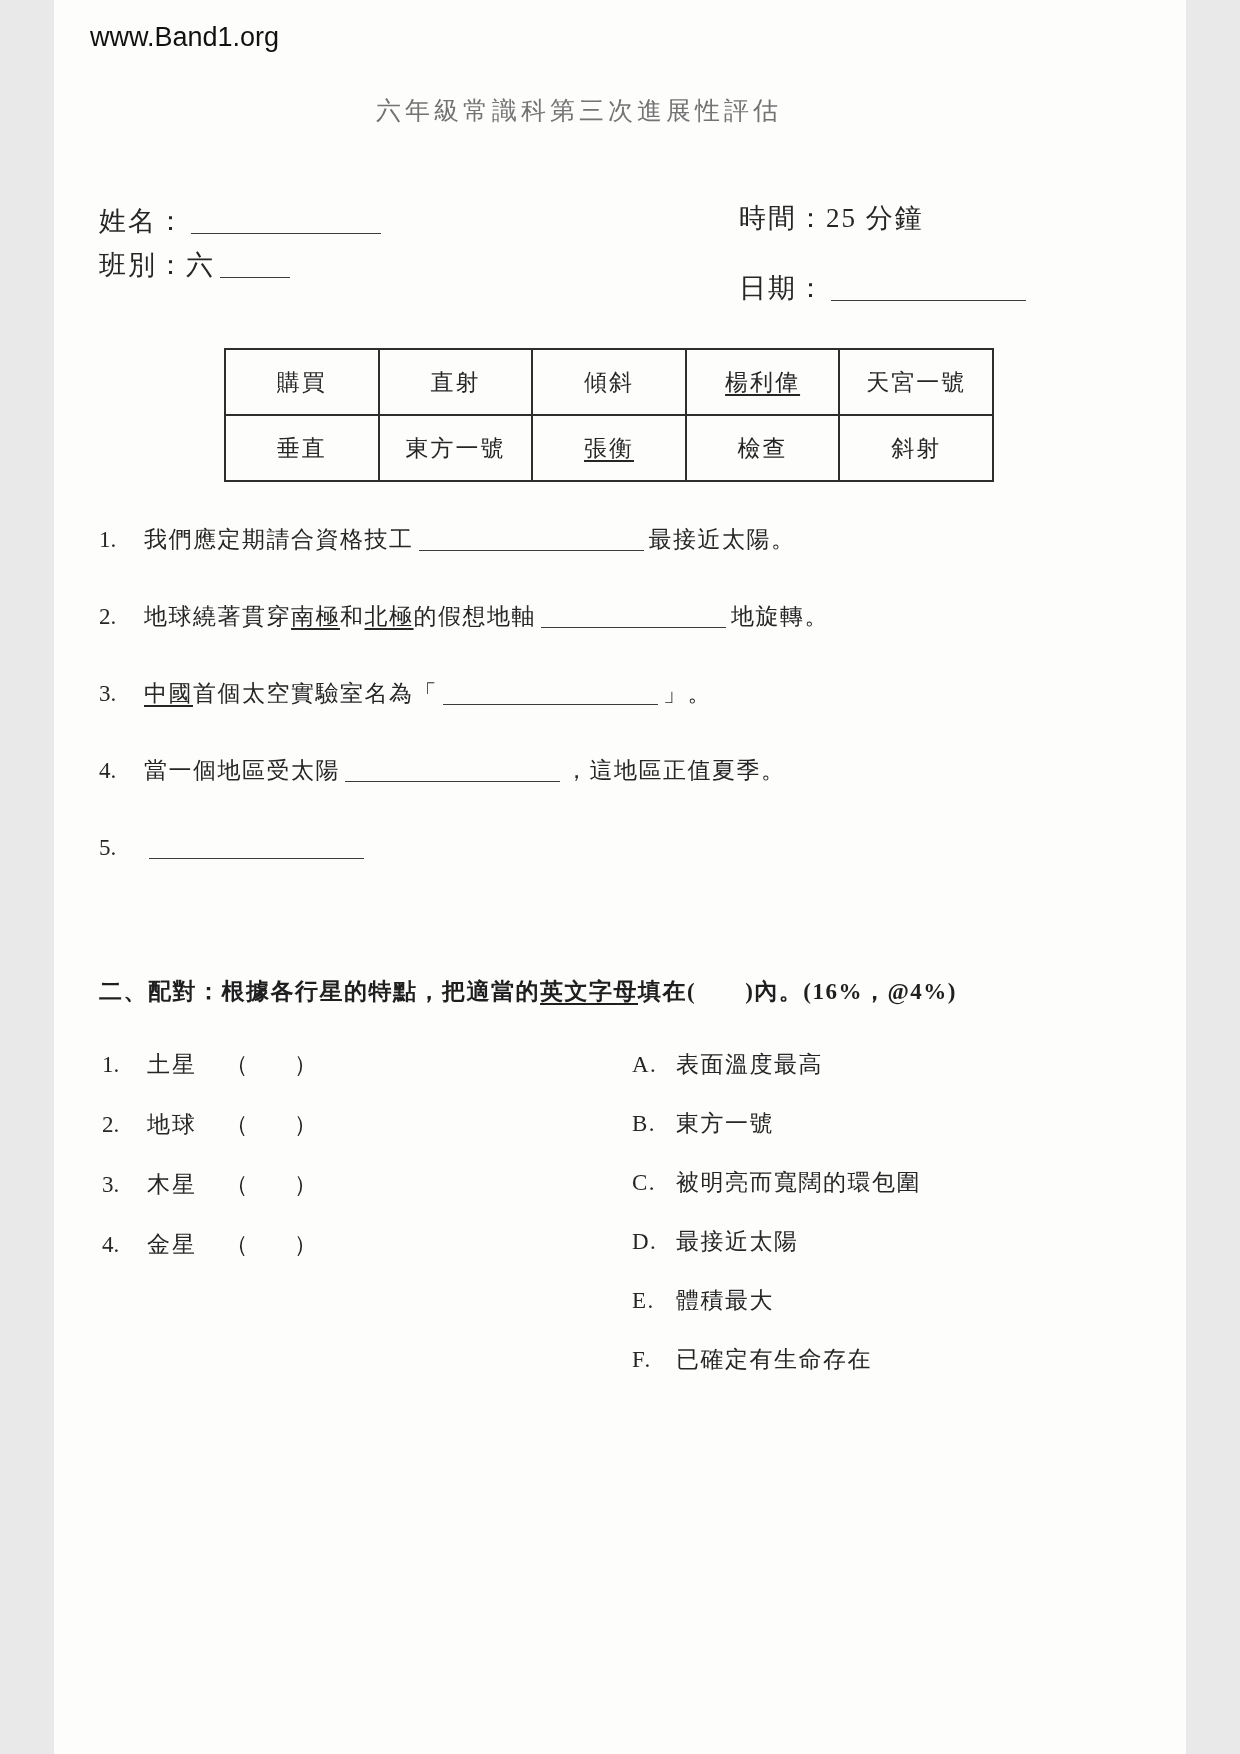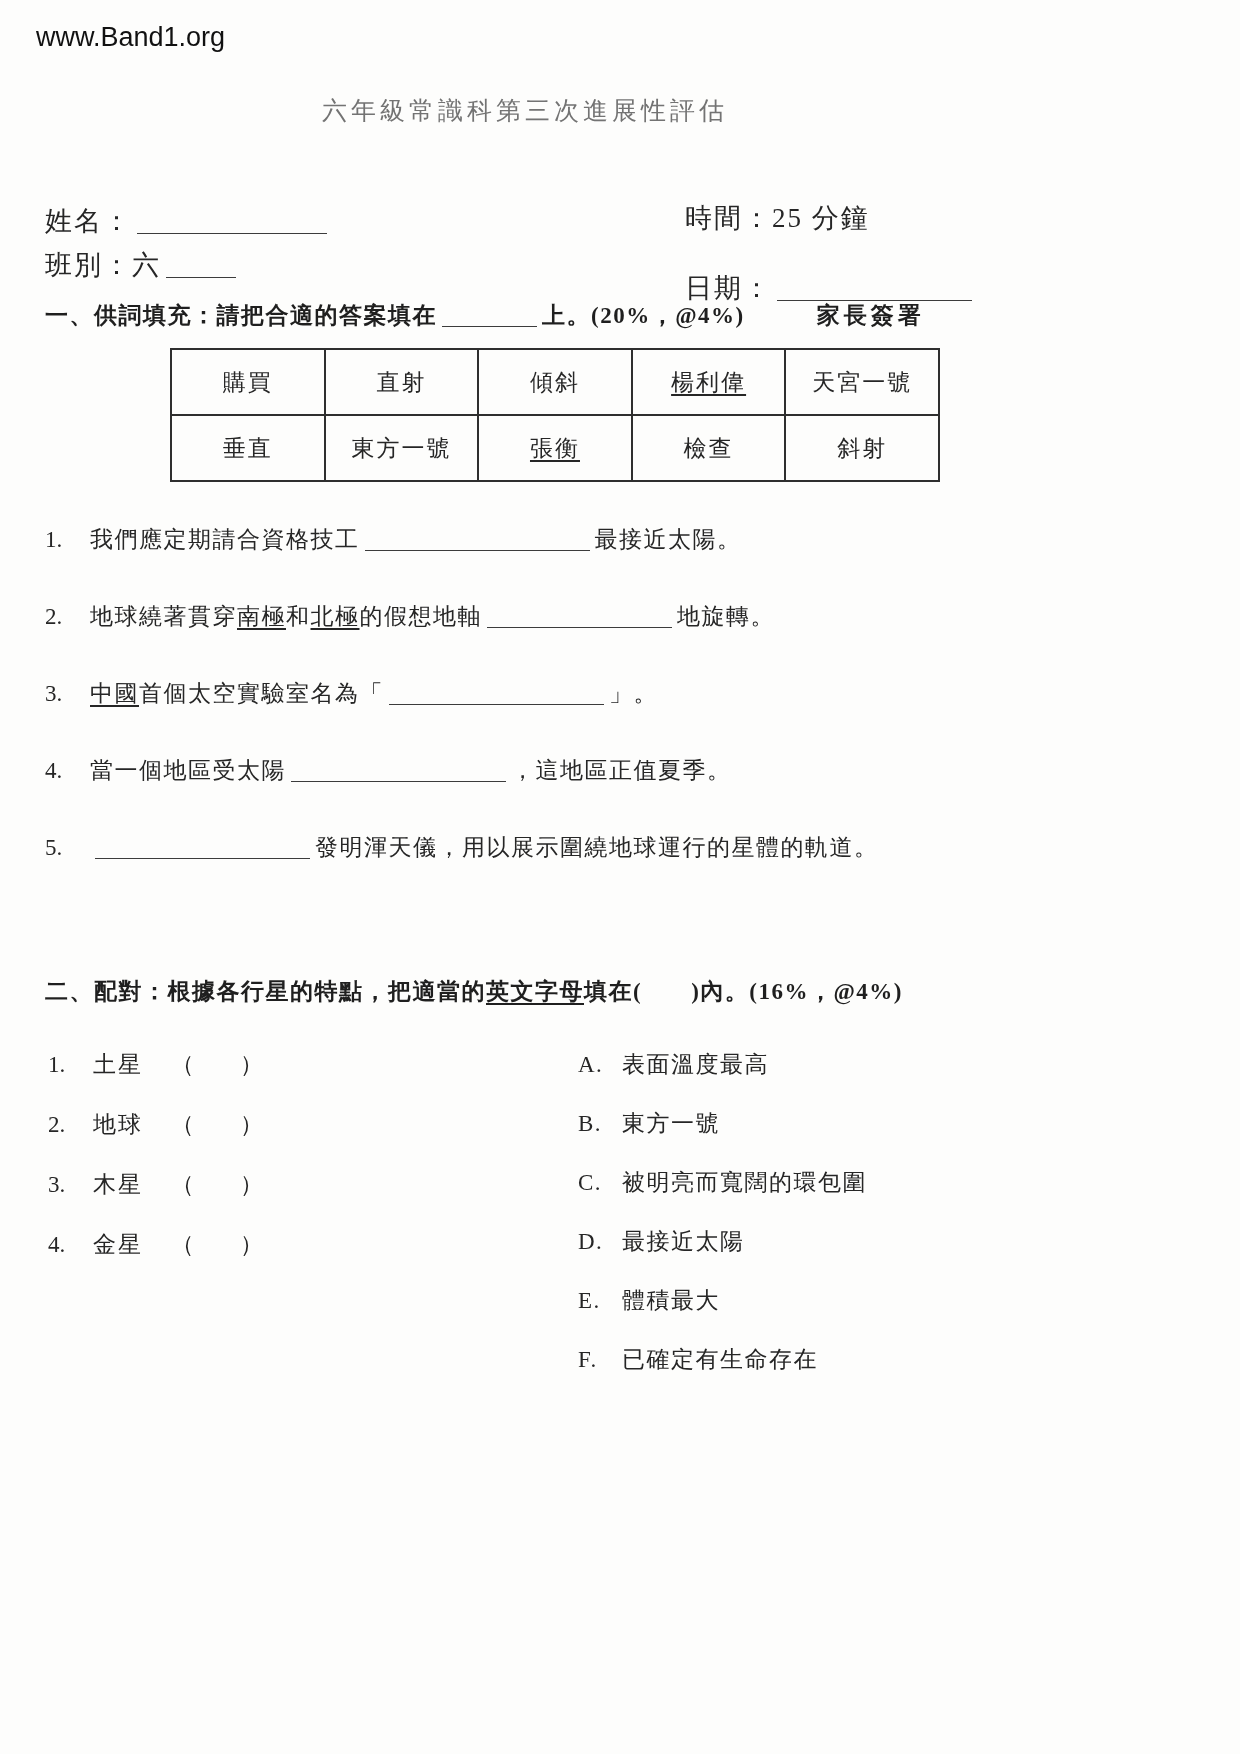--- a/index.html
+++ b/index.html
@@ -1,18 +1,18 @@
 <!DOCTYPE html>
 <html><head>
 <meta charset="utf-8">
 <style>
   * { margin:0; padding:0; box-sizing:border-box; }
   html, body { background:#e9e9e9; }
   .page {
-    position:relative; width:1240px; height:1754px; margin:0 auto;
+    position:relative; width:1132px; height:1754px; margin:0 auto;
     background:#fdfdfc; color:#262626;
     font-family:"Liberation Serif","DejaVu Serif",serif;
     font-size:22px;
   }
   .watermark {
     position:absolute; left:36px; top:22px; font-size:27px; color:#111;
     font-family:"Liberation Sans","DejaVu Sans",sans-serif;
   }
   .title { position:absolute; left:322px; top:94px; font-size:25px; letter-spacing:4px; color:#737373; }
   .hdr { position:absolute; font-size:27px; letter-spacing:2px; }
@@ -60,23 +60,20 @@
   <div class="hdr time">
     <span>時間：25 分鐘</span>
   </div>
   <div class="hdr class">
     <span>班別：六</span><span class="blank w70"></span>
   </div>
   <div class="hdr date">
     <span>日期：</span><span class="blank w195"></span>
   </div>
 
-  <div class="sec-heading s1">
-    <span><span>一、供詞填充：請把合適的答案填在</span><span class="blank" style="width: 95px;"></span><span>上。(20%，@4%)</span></span><span class="parent-sign">家長簽署</span>
-  </div>
 
   <table class="word-bank">
     <tbody>
         <tr>
           <td><span>購買</span></td>
           <td><span>直射</span></td>
           <td><span>傾斜</span></td>
           <td><span class="u">楊利偉</span></td>
           <td><span>天宮一號</span></td>
         </tr>
@@ -102,21 +99,21 @@
       <div class="q-row">
         <span class="q-num">3.</span>
         <span class="q-body"><span class="u">中國</span><span>首個太空實驗室名為「</span><span class="blank" style="width: 215px;"></span><span>」。</span></span>
       </div>
       <div class="q-row">
         <span class="q-num">4.</span>
         <span class="q-body"><span>當一個地區受太陽</span><span class="blank" style="width: 215px;"></span><span>，這地區正值夏季。</span></span>
       </div>
       <div class="q-row">
         <span class="q-num">5.</span>
-        <span class="q-body"><span class="blank" style="width: 215px;"></span><span>發明渾天儀，用以展示圍繞地球運行的星體的軌道。</span></span>
+        <span class="q-body"><span class="blank" style="width: 215px;"></span></span>
       </div>
     </div>
 
   <div class="sec-heading s2">
     <span><span>二、配對：根據各行星的特點，把適當的</span><span class="u">英文字母</span><span>填在(　　)內。(16%，@4%)</span></span>
   </div>
 
   <div class="match-items">
       <div class="m-row">
         <span class="q-num">1.</span>

